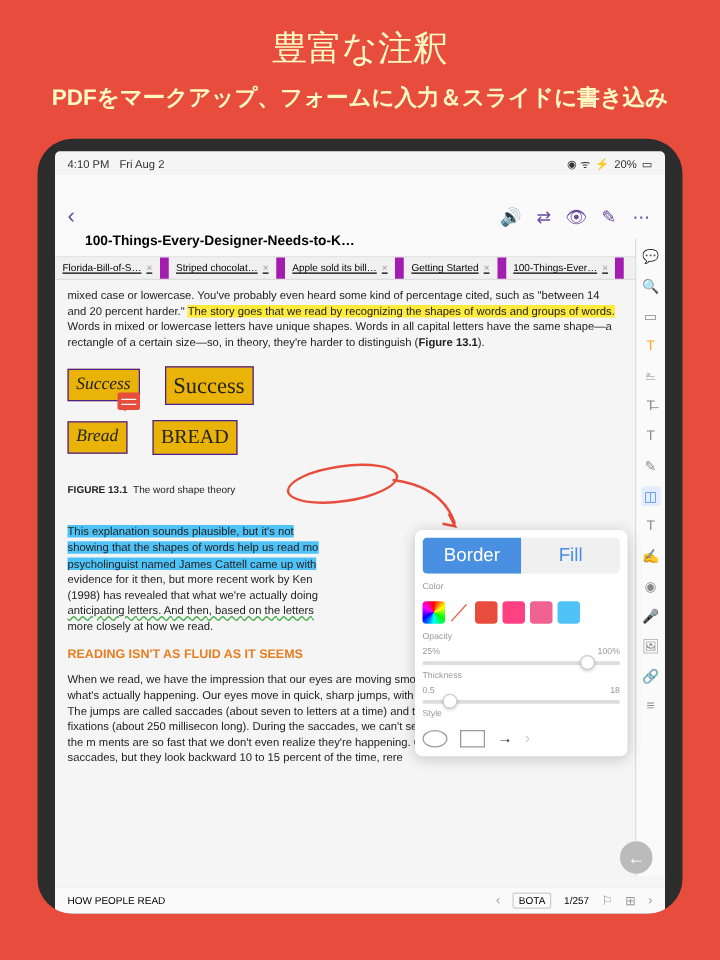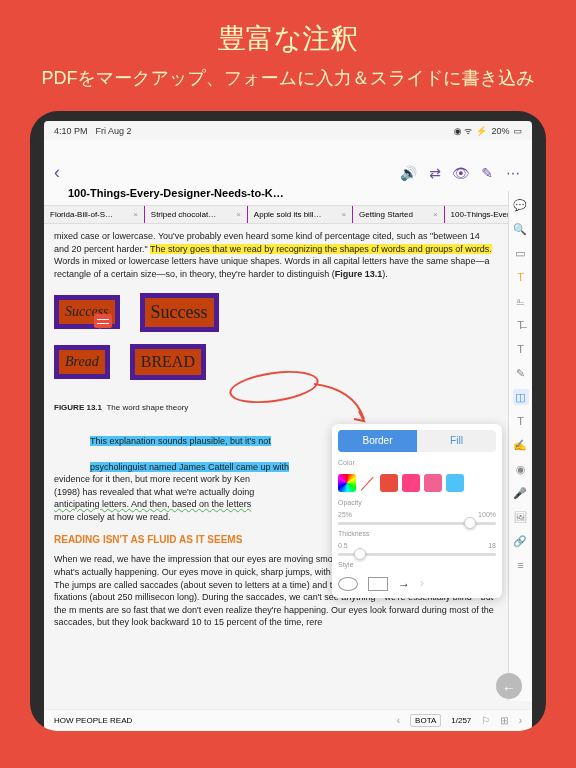--- a/index.html
+++ b/index.html
@@ -1,54 +1,54 @@
 <!DOCTYPE html>
 <html><head>
 <meta charset="utf-8">
 <style>
 * { margin: 0; padding: 0; box-sizing: border-box; }
 body { font-family: -apple-system, BlinkMacSystemFont, sans-serif; background: #e74c3c; width: 576px; height: 768px; overflow: hidden; }
 .promo-header { text-align: center; color: #fef9c3; padding: 20px 10px; }
 .promo-title { font-size: 28px; font-weight: 300; margin-bottom: 8px; }
-.promo-subtitle { font-size: 18px; font-weight: 400; line-height: 1.4; }
+.promo-subtitle { font-size: 18px; font-weight: 700; line-height: 1.4; }
 .tablet { background: #2c2c2c; border-radius: 28px; margin: 0 30px; padding: 10px 14px 0; height: 620px; overflow: hidden; }
 .screen { background: #f5f5f5; border-radius: 4px; height: 100%; overflow: hidden; position: relative; }
 .status-bar { display: flex; justify-content: space-between; align-items: center; padding: 3px 10px; font-size: 9px; color: #333; }
 .status-left { display: flex; gap: 8px; }
 .status-right { display: flex; gap: 4px; align-items: center; }
 .app-header { display: flex; align-items: center; padding: 6px 10px; gap: 8px; background: #fafafa; border-bottom: 1px solid #ddd; }
 .back-btn { color: #6b4ba0; font-size: 18px; }
 .doc-title { flex: 1; font-weight: 600; font-size: 11px; overflow: hidden; text-overflow: ellipsis; white-space: nowrap; margin-top: 41px; }
 .header-icon { width: 18px; height: 18px; display: flex; align-items: center; justify-content: center; color: #6b4ba0; font-size: 14px; }
 .tabs { display: flex; background: #f0f0f0; font-size: 8px; border-bottom: 1px solid #ddd; }
-.tab { padding: 4px 6px; border-right: 1px solid #a21caf; display: flex; gap: 20px; align-items: center; white-space: nowrap; }
+.tab { padding: 4px 6px; border-right: 7px solid #a21caf; display: flex; gap: 4px; align-items: center; white-space: nowrap; text-decoration: underline; }
 .tab-close { color: #999; }
 .content { position: relative; padding: 6px 10px; font-size: 9px; line-height: 1.4; color: #222; height: calc(100% - 100px); overflow: hidden; }
 .content-inner { padding-right: 28px; }
 .hl-yellow { background: #ffeb3b; margin-top: 40px; }
-.hl-blue { background: #4fc3f7; margin-left: 36px; }
+.hl-blue { background: #4fc3f7; }
 .word-shapes { display: flex; gap: 20px; align-items: center; margin: 12px 0; flex-wrap: wrap; }
-.word-box { border: 5px solid #4c1d95; padding: 2px 6px; font-size: 14px; font-family: serif; background: #c2410c; display: inline-block; }
+.word-box { border: 1px solid #4c1d95; padding: 2px 6px; font-size: 14px; font-family: serif; background: #eab308; display: inline-block; }
 .word-box.script { font-style: italic; font-family: cursive; }
 .note-icon { width: 18px; height: 14px; background: #e74c3c; border-radius: 2px; position: absolute; left: 50px; top: 90px; }
 .note-icon::after { content: ''; position: absolute; bottom: -4px; left: 3px; border: 3px solid transparent; border-top-color: #e74c3c; }
 .note-lines { position: absolute; inset: 3px; }
 .note-lines::before, .note-lines::after { content: ''; position: absolute; left: 0; right: 0; height: 1px; background: #fff; }
 .note-lines::before { top: 2px; }
 .note-lines::after { top: 6px; }
 .figure-label { font-size: 8px; margin: 22px 0; }
 .figure-label b { font-weight: bold; }
 .section-heading { color: #e67e22; font-weight: bold; font-size: 10px; margin: 10px 0 6px; }
 .wavy { text-decoration: underline wavy #4caf50; }
 .red-circle { position: absolute; left: 185px; top: 148px; width: 90px; height: 30px; border: 2px solid #e74c3c; border-radius: 50%; transform: rotate(-8deg); }
 .red-arrow { position: absolute; left: 270px; top: 155px; width: 60px; height: 50px; }
 .red-arrow svg { overflow: visible; }
 .popup { position: absolute; right: 30px; top: 200px; width: 170px; background: #fff; border-radius: 6px; box-shadow: 0 2px 12px rgba(0,0,0,0.2); padding: 6px; font-size: 8px; z-index: 10; }
 .popup-tabs { display: flex; border-radius: 4px; overflow: hidden; margin-bottom: 6px; }
-.popup-tab { flex: 1; text-align: center; padding: 4px; font-size: 10px; }
+.popup-tab { flex: 1; text-align: center; padding: 4px; font-size: 15px; }
 .popup-tab.active { background: #4a90e2; color: #fff; }
 .popup-tab.inactive { background: #f0f0f0; color: #4a90e2; }
 .color-row { display: flex; gap: 4px; margin: 4px 0; align-items: center; }
 .color-swatch { width: 18px; height: 18px; border-radius: 3px; }
 .rainbow { background: conic-gradient(red, yellow, lime, cyan, blue, magenta, red); }
 .slider-row { margin: 4px 0; }
 .slider-label { display: flex; justify-content: space-between; font-size: 7px; color: #999; margin-bottom: 2px; }
 .slider-track { height: 3px; background: #ddd; border-radius: 2px; position: relative; }
 .slider-thumb { position: absolute; width: 12px; height: 12px; background: #fff; border: 1px solid #ccc; border-radius: 50%; top: -5px; box-shadow: 0 1px 3px rgba(0,0,0,0.2); }
 .style-row { display: flex; gap: 10px; align-items: center; margin-top: 6px; }
@@ -145,21 +145,21 @@
         <svg width="60" height="50">
               <path d="M 0 5 Q 40 10 50 40" stroke="#e74c3c" stroke-width="2" fill="none"></path>
               <path d="M 45 32 L 50 42 L 40 40" stroke="#e74c3c" stroke-width="2" fill="none"></path>
             </svg>
       </div>
 
       <p class="figure-label"><b>FIGURE 13.1</b>&nbsp;&nbsp;<span>The word shape theory</span></p>
 
       <p>
         <span class="hl-blue">This explanation sounds plausible, but it's not</span><br>
-        <br>
+        <span class="hl-blue">showing that the shapes of words help us read mo</span><br>
         <span class="hl-blue">psycholinguist named James Cattell came up with</span><br>
         <span>evidence for it then, but more recent work by Ken</span><br>
         <span>(1998) has revealed that what we're actually doing</span><br>
         <span class="wavy">anticipating letters. And then, based on the letters</span><br>
         <span>more closely at how we read.</span>
       </p>
 
       <p class="section-heading">READING ISN'T AS FLUID AS IT SEEMS</p>
 
       <p>When we read, we have the impression that our eyes are moving smoothly across the page, but that's not what's actually happening. Our eyes move in quick, sharp jumps, with short periods of stillness in between. The jumps are called saccades (about seven to letters at a time) and the moments of stillness are called fixations (about 250 millisecon long). During the saccades, we can't see anything—we're essentially blind—but the m ments are so fast that we don't even realize they're happening. Our eyes look forward during most of the saccades, but they look backward 10 to 15 percent of the time, rere</p>

